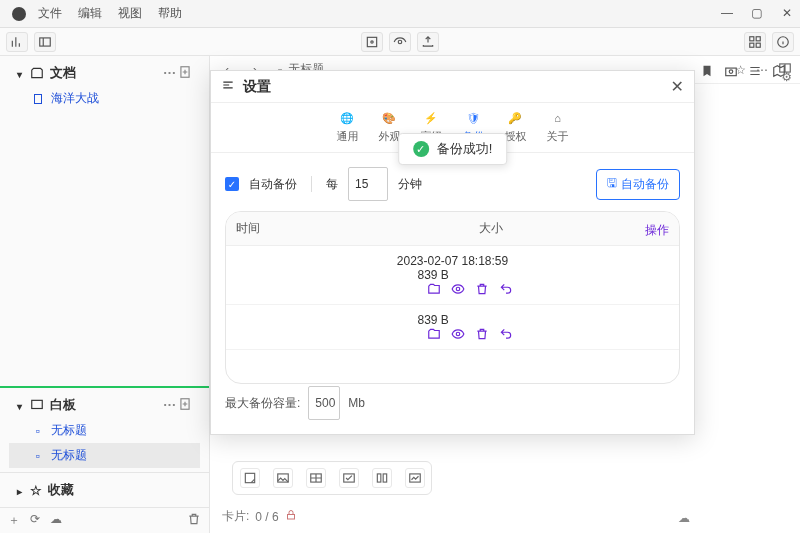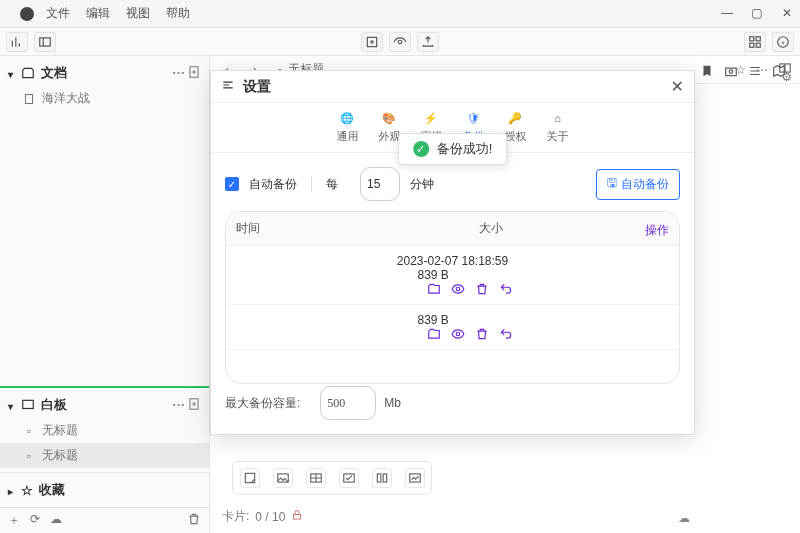--- a/index.html
+++ b/index.html
@@ -1,38 +1,38 @@
 <!DOCTYPE html>
 <html><head>
 <meta charset="utf-8">
 <style>
 * { margin: 0; padding: 0; box-sizing: border-box; font-family: -apple-system, "PingFang SC", "Microsoft YaHei", sans-serif; }
 body { width: 800px; height: 533px; background: #fff; overflow: hidden; position: relative; font-size: 12px; color: #333; }
 
 
-.menubar { height: 28px; background: #f5f5f5; border-bottom: 1px solid #e0e0e0; display: flex; align-items: center; padding: 0 20px; }
+.menubar { height: 28px; background: #f5f5f5; border-bottom: 1px solid #e0e0e0; display: flex; align-items: center; padding: 0 12px; }
 .menubar .app-icon { width: 14px; height: 14px; border-radius: 50%; background: #444; margin-right: 12px; }
 .menubar .menu-item { margin-right: 16px; color: #555; cursor: pointer; }
 .window-controls { position: absolute; right: 4px; top: 4px; display: flex; gap: 12px; }
 .window-controls span { width: 18px; height: 18px; display: flex; align-items: center; justify-content: center; color: #555; }
 
 
 .toolbar { height: 28px; background: #fafafa; border-bottom: 1px solid #e5e5e5; display: flex; align-items: center; padding: 0 6px; justify-content: space-between; }
 .tb-group { display: flex; gap: 6px; align-items: center; }
 .tb-btn { width: 22px; height: 20px; background: #f5f5f5; border: 1px solid #e2e2e2; border-radius: 3px; display: flex; align-items: center; justify-content: center; color: #555; cursor: pointer; }
 .tb-btn svg { width: 14px; height: 14px; }
 
 
 .main { display: flex; height: calc(100% - 56px); }
 .sidebar { width: 210px; border-right: 1px solid #e5e5e5; background: #fafafa; display: flex; flex-direction: column; }
-.side-section { padding: 4px 0; }
+.side-section { padding: 4px 9px; }
 .side-header { display: flex; align-items: center; padding: 4px 8px; font-size: 13px; font-weight: 600; color: #333; cursor: pointer; justify-content: space-between; }
 .side-header .left { display: flex; align-items: center; gap: 6px; }
 .side-header .actions { display: flex; gap: 2px; color: #888; }
-.side-item { display: flex; align-items: center; padding: 4px 8px 4px 22px; color: #737373; cursor: pointer; gap: 6px; }
+.side-item { display: flex; align-items: center; padding: 4px 8px 4px 22px; color: #1d4ed8; cursor: pointer; gap: 6px; }
 .side-item.sel { background: #e9e9e9; }
 .side-item .doc-ico { width: 14px; height: 14px; display: flex; align-items: center; justify-content: center; }
 .sidebar .spacer { flex: 1; }
 .sidebar .footer { border-top: 1px solid #e5e5e5; padding: 4px 8px; display: flex; gap: 10px; color: #777; }
 
 
 .content { flex: 1; display: flex; flex-direction: column; position: relative; }
 .doc-top { height: 28px; border-bottom: 1px solid #eee; display: flex; align-items: center; padding: 0 8px; gap: 10px; color: #666; }
 .doc-top .navb { width: 18px; text-align: center; cursor: pointer; }
 .doc-top .title { flex: 1; display: flex; align-items: center; gap: 6px; margin-left: 4px; }
@@ -61,35 +61,35 @@
 .modal-tabs .tab { display: flex; flex-direction: column; align-items: center; gap: 2px; cursor: pointer; }
 .modal-tabs .tab.active { color: #2772ff; }
 .tab .tico { width: 18px; height: 18px; display: flex; align-items: center; justify-content: center; }
 .toast { position: absolute; left: 50%; top: 30px; transform: translateX(-50%); background: #fff; border: 1px solid #e0e0e0; border-radius: 4px; padding: 6px 14px; display: flex; align-items: center; gap: 8px; box-shadow: 0 2px 8px rgba(0,0,0,0.12); font-size: 13px; z-index: 5; }
 .toast .ok { width: 16px; height: 16px; border-radius: 50%; background: #33b96a; display: flex; align-items: center; justify-content: center; color: #fff; font-size: 11px; }
 
 .modal-body { flex: 1; padding: 14px; overflow: hidden; display: flex; flex-direction: column; }
 .auto-row { display: flex; align-items: center; gap: 10px; margin-bottom: 10px; }
 .chk { width: 14px; height: 14px; background: #2772ff; border-radius: 2px; display: flex; align-items: center; justify-content: center; color: #fff; font-size: 10px; }
 .vsep { width: 1px; height: 16px; background: #ddd; margin: 0 4px; }
-.numin { width: 40px; height: 22px; border: 1px solid #ccc; border-radius: 10px; padding: 16px 6px; display: flex; align-items: center; margin-left: 12px; }
+.numin { width: 40px; height: 22px; border: 1px solid #ccc; border-radius: 2px; padding: 16px 6px; display: flex; align-items: center; }
 .btn-outline { border: 1px solid #2772ff; color: #2772ff; padding: 4px 10px; border-radius: 4px; display: flex; align-items: center; gap: 4px; margin-left: auto; cursor: pointer; }
 
 .tbl { border: 1px solid #e5e5e5; border-radius: 16px; flex: 1; overflow: hidden; }
 .tbl-head, .tbl-row { display: flex; align-items: center; padding: 8px 10px; }
 .tbl-head { background: #fafafa; border-bottom: 1px solid #eee; color: #555; font-size: 12px; }
 .tbl-row { border-bottom: 1px solid #f2f2f2; flex-direction: column; }
 .col-time { flex: 2.3; }
 .col-size { width: 70px; }
 .col-ops { width: 120px; display: flex; gap: 10px; color: #6d28d9; justify-content: flex-end; }
 .col-ops svg, .col-ops span { width: 14px; height: 14px; cursor: pointer; }
 
 .summary { padding: 10px 0 4px; color: #777; font-size: 12px; }
 .cap-row { display: flex; align-items: center; gap: 8px; color: #555; margin-top: 2px; }
-.cap-row .numin { width: 56px; font-family: Liberation Serif, serif; }
+.cap-row .numin { width: 32px; }
 
 .caret::before { content: "▾"; font-size: 10px; margin-right: 2px; }
 .caret-r::before { content: "▸"; font-size: 10px; margin-right: 2px; }
 </style>
 </head>
 <body>
 
 <div class="menubar">
   <div class="app-icon"></div>
   <span class="menu-item">文件</span>
@@ -300,21 +300,21 @@
   <div class="bt">
       <svg width="14" height="14" viewBox="0 0 24 24" fill="none" stroke="currentColor" stroke-width="2">
         <rect x="3" y="5" width="18" height="14"></rect>
         <path d="M6 15l4-4 3 3 5-5"></path>
       </svg>
     </div>
 </div>
 
 <div class="card-status">
   <span>卡片:</span>
-  <span>0 / 10</span>
+  <span>0 / 6</span>
   <span class="lock-ico"><svg width="12" height="12" viewBox="0 0 24 24" fill="none" stroke="currentColor" stroke-width="2">
         <rect x="5" y="11" width="14" height="9"></rect>
         <path d="M8 11V7a4 4 0 018 0v4"></path>
       </svg></span>
 </div>
 <div class="cloud-bottom">☁</div>
 
 <div class="modal">
   <div class="modal-head">
     <div class="h-left">

